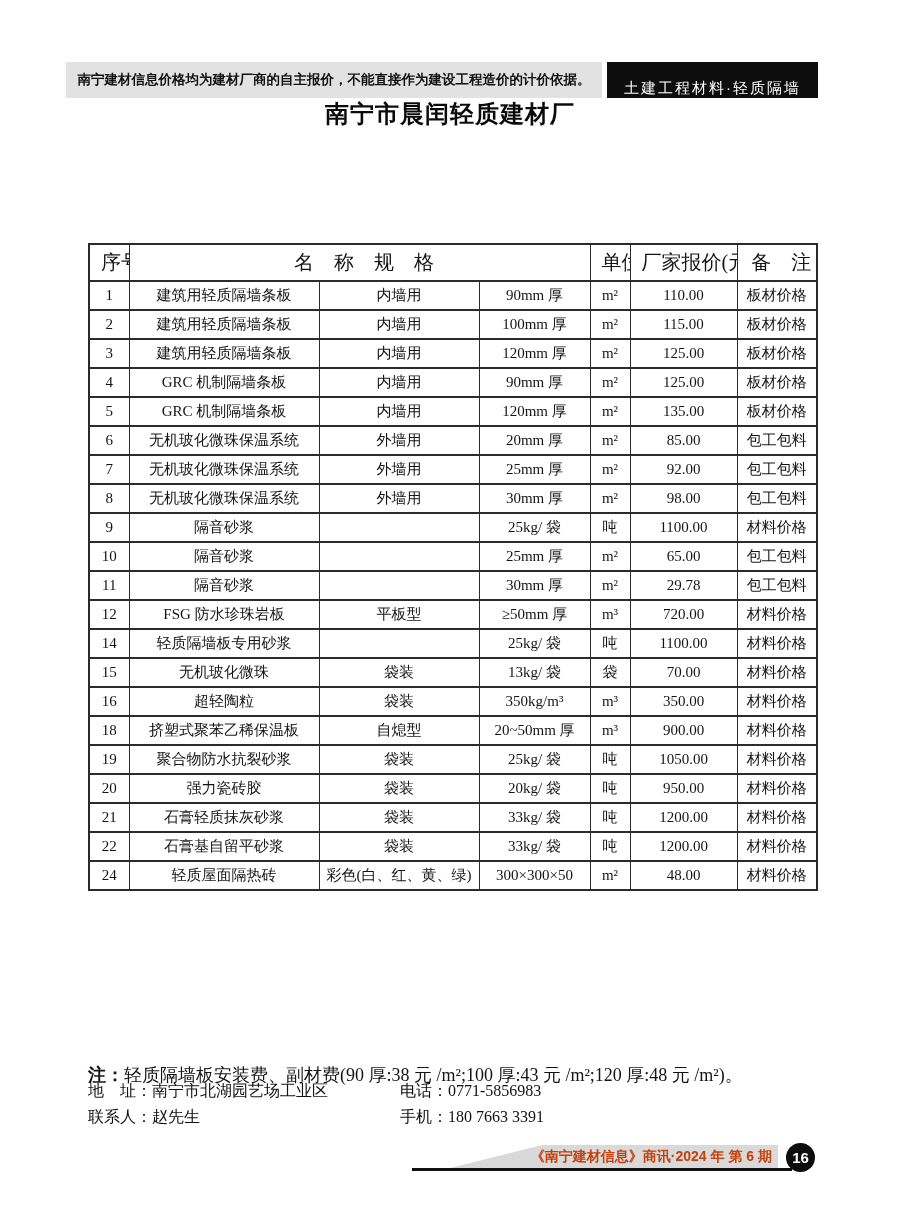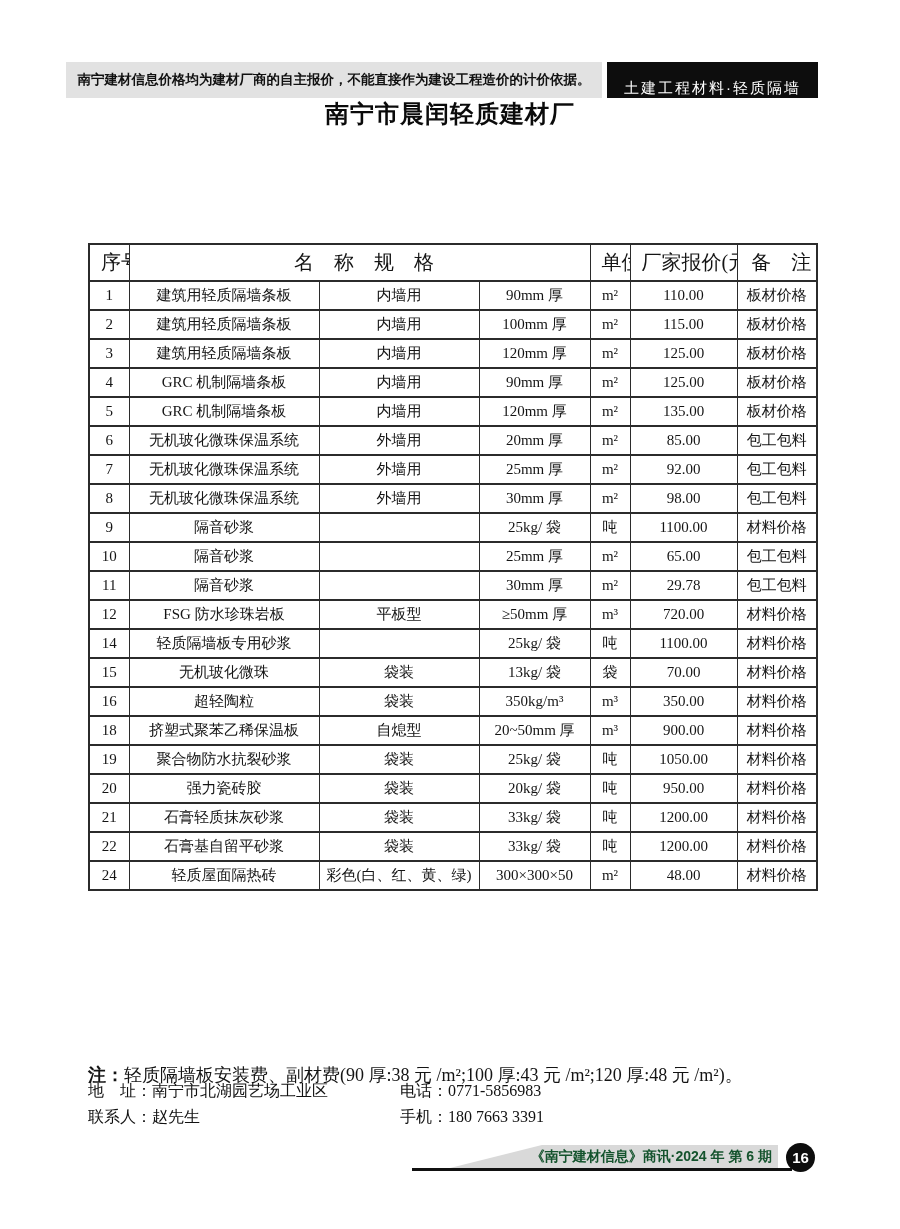--- a/index.html
+++ b/index.html
@@ -75,21 +75,21 @@
   .footer-wedge {
     position: absolute; left: 450px; top: 1145px; width: 328px; height: 23px;
     background: #d9d9d9;
     -webkit-clip-path: polygon(0 100%, 28% 0, 100% 0, 100% 100%);
     clip-path: polygon(0 100%, 28% 0, 100% 0, 100% 100%);
   }
   .footer-journal {
     position: absolute; left: 450px; top: 1145px; width: 322px; height: 23px;
     text-align: right; line-height: 23px;
     font-family: "Liberation Sans", "DejaVu Sans", sans-serif;
-    font-weight: 600; font-size: 14px; color: #14532d; white-space: nowrap;
+    font-weight: 600; font-size: 14px; color: #c2410c; white-space: nowrap;
   }
   .footer-rule {
     position: absolute; left: 412px; top: 1168px; width: 380px; height: 2.5px;
     background: #111;
   }
   .page-number-circle {
     position: absolute; left: 786px; top: 1143px; width: 29px; height: 29px;
     border-radius: 50%; background: #0d0d0d;
     display: flex; align-items: center; justify-content: center;
     font-family: "Liberation Sans", "DejaVu Sans", sans-serif;

